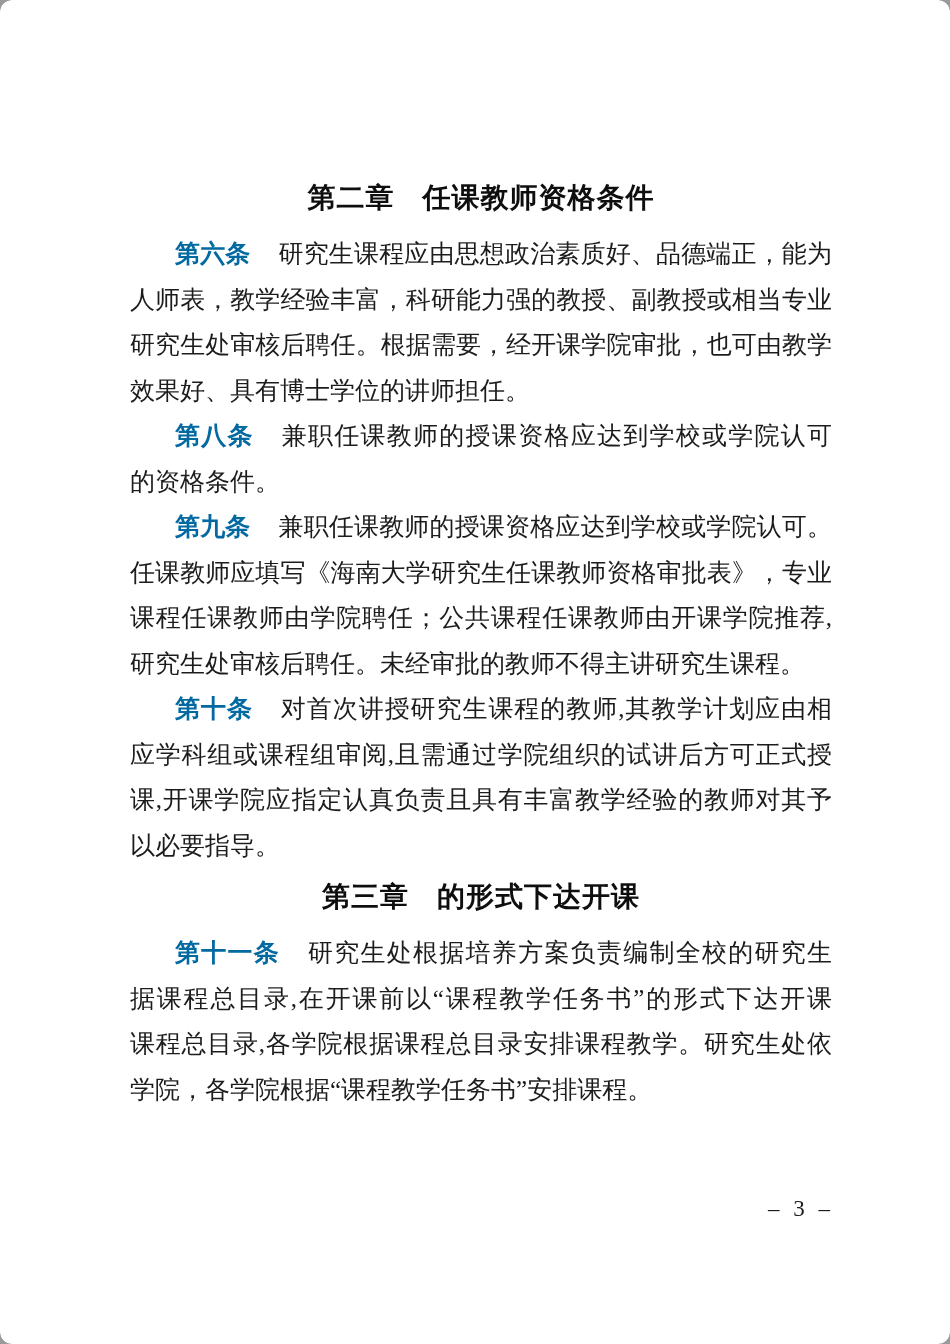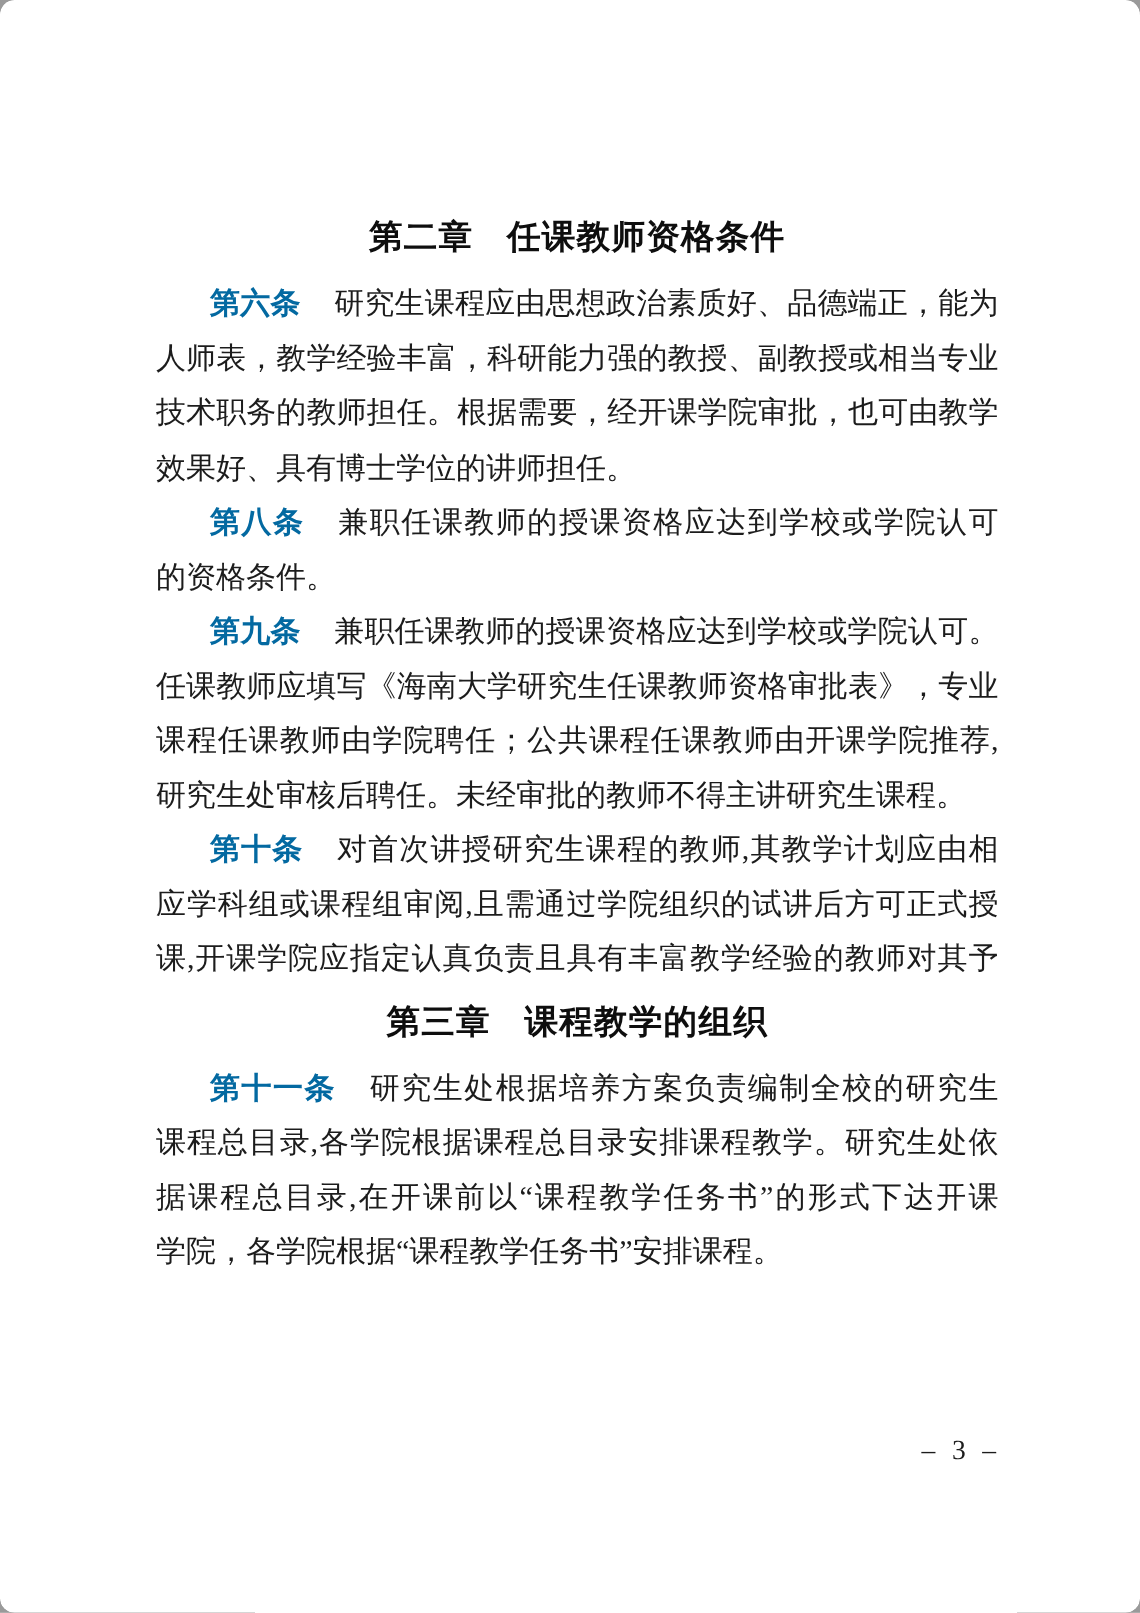--- a/index.html
+++ b/index.html
@@ -83,40 +83,41 @@
 </style>
 </head>
 <body>
 
 <div class="page">
   <div class="content">
       <div class="chapter-heading"><span class="heading-label">第二章</span><span class="heading-title">任课教师资格条件</span></div>
       <div class="article">
         <div class="line first"><span class="article-label">第六条</span><span>研究生课程应由思想政治素质好、品德端正，能为</span></div>
         <div class="line">人师表，教学经验丰富，科研能力强的教授、副教授或相当专业</div>
-        <div class="line">技术职务的教师担任。根据需要，经开课学院审批，也可由教学</div>
+        <div class="line">研究生处审核后聘任。根据需要，经开课学院审批，也可由教学</div>
         <div class="line last">效果好、具有博士学位的讲师担任。</div>
       </div>
       <div class="article">
         <div class="line first"><span class="article-label">第八条</span><span>兼职任课教师的授课资格应达到学校或学院认可</span></div>
         <div class="line last">的资格条件。</div>
       </div>
       <div class="article">
         <div class="line first"><span class="article-label">第九条</span><span>兼职任课教师的授课资格应达到学校或学院认可。</span></div>
         <div class="line">任课教师应填写《海南大学研究生任课教师资格审批表》，专业</div>
         <div class="line">课程任课教师由学院聘任；公共课程任课教师由开课学院推荐,</div>
         <div class="line last">研究生处审核后聘任。未经审批的教师不得主讲研究生课程。</div>
       </div>
       <div class="article">
         <div class="line first"><span class="article-label">第十条</span><span>对首次讲授研究生课程的教师,其教学计划应由相</span></div>
         <div class="line">应学科组或课程组审阅,且需通过学院组织的试讲后方可正式授</div>
         <div class="line">课,开课学院应指定认真负责且具有丰富教学经验的教师对其予</div>
+        <div class="line last">以必要指导。</div>
       </div>
-      <div class="chapter-heading subsequent"><span class="heading-label">第三章</span><span class="heading-title">课程教学的组织</span></div>
+      <div class="chapter-heading subsequent"><span class="heading-label">第三章</span><span class="heading-title">的形式下达开课</span></div>
       <div class="article">
         <div class="line first"><span class="article-label">第十一条</span><span>研究生处根据培养方案负责编制全校的研究生</span></div>
+        <div class="line">据课程总目录,在开课前以“课程教学任务书”的形式下达开课</div>
         <div class="line">课程总目录,各学院根据课程总目录安排课程教学。研究生处依</div>
-        <div class="line">据课程总目录,在开课前以“课程教学任务书”的形式下达开课</div>
         <div class="line last">学院，各学院根据“课程教学任务书”安排课程。</div>
       </div>
     </div>
   <div class="page-number">– 3 –</div>
 </div>
 
 </body></html>

